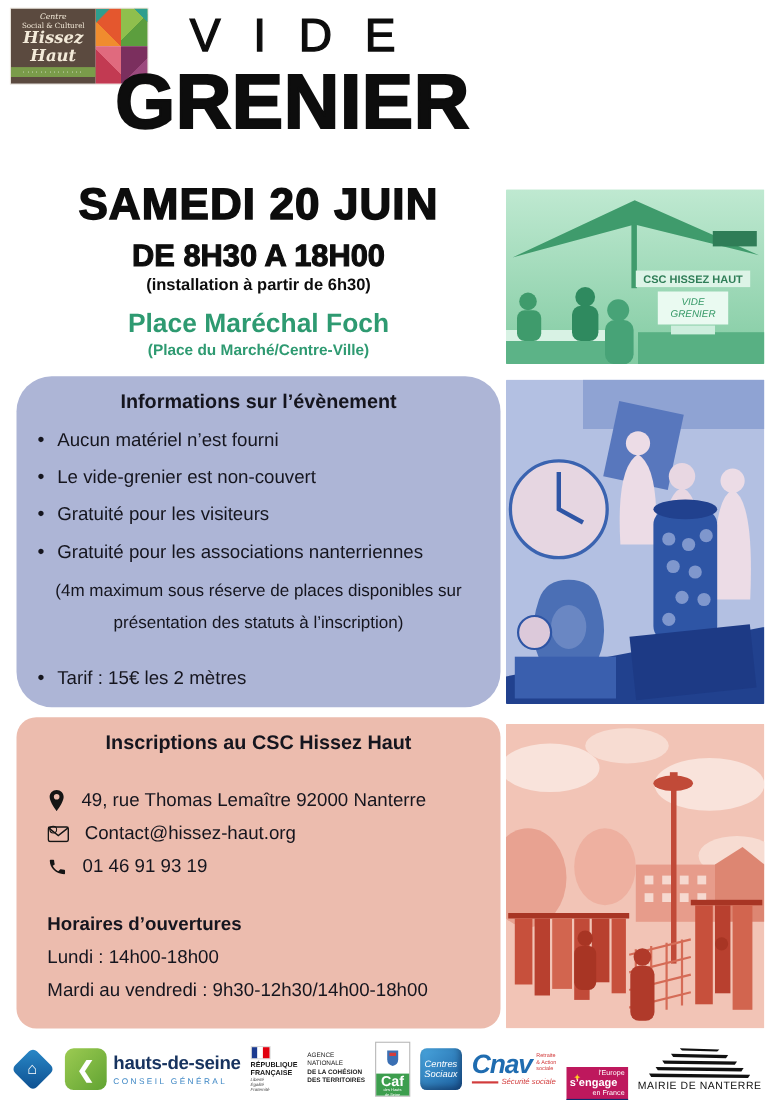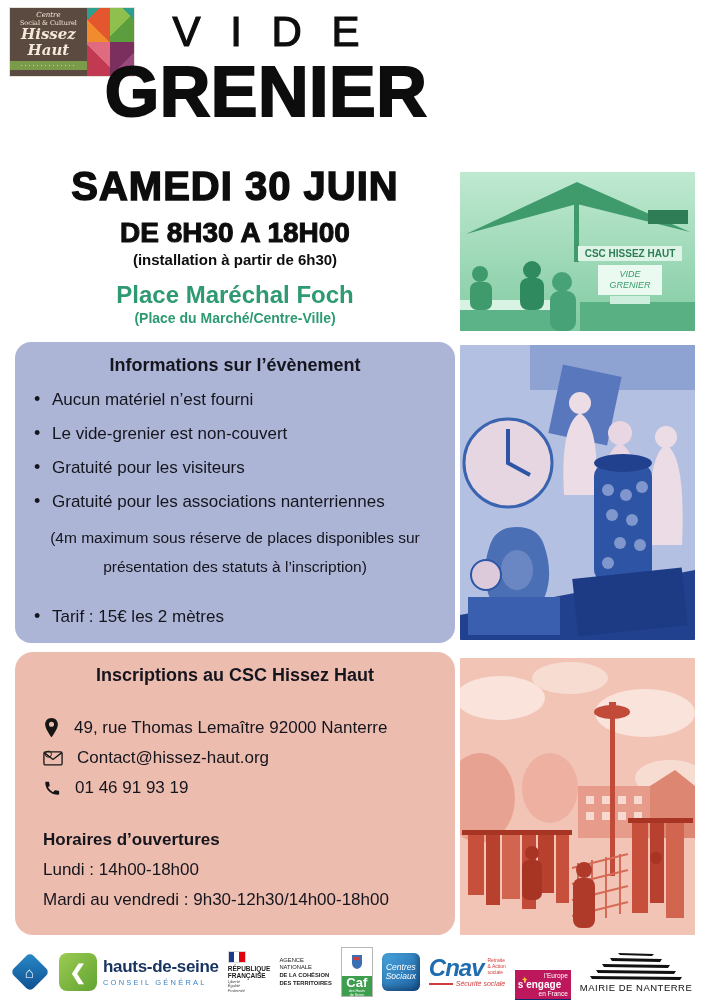--- a/index.html
+++ b/index.html
@@ -26,21 +26,21 @@
   .h-vide{font-size:42px;font-weight:normal;letter-spacing:9px;text-indent:9px;line-height:1.05;-webkit-text-stroke:1.2px #0d0d0d;}
   .h-grenier{font-size:70px;font-weight:bold;letter-spacing:.5px;line-height:1.0;margin-top:3px;-webkit-text-stroke:2px #0d0d0d;}
   .dates{position:absolute;left:0;top:164px;width:470px;text-align:center;color:#0d0d0d;}
   .h-date{font-size:40px;font-weight:bold;letter-spacing:1px;-webkit-text-stroke:1.4px #0d0d0d;line-height:1.1;}
   .h-time{font-size:28px;font-weight:bold;margin-top:9px;-webkit-text-stroke:1px #0d0d0d;}
   .h-install{font-size:15px;font-weight:bold;margin-top:2px;}
   .h-place{font-size:24px;font-weight:bold;margin-top:13px;color:#2E9A71;}
   .h-place-sub{font-size:14px;font-weight:bold;margin-top:1px;color:#2E9A71;}
 
   
-  .infobox{position:absolute;left:15px;top:342px;width:440px;height:301px;background:#ADB5D6;border-radius:16px;box-sizing:border-box;}
+  .infobox{position:absolute;left:15px;top:342px;width:440px;height:301px;background:#ADB5D6;border-radius:32px;box-sizing:border-box;}
   .infobox h2{margin:13px 10px 0;font-size:18px;text-align:center;color:#15151e;}
   .infobox ul{list-style:none;margin:2px 0 0;padding:0 12px 0 0;}
   .infobox li{position:relative;font-size:17px;margin-top:14px;padding-left:37px;color:#15151e;}
   .infobox li::before{content:"•";position:absolute;left:19px;top:-1px;font-size:18px;}
   .infobox li.tarif{margin-top:26px;}
   .note{margin:12px 14px 0;text-align:center;font-size:15.5px;line-height:1.85;color:#15151e;}
 
   
   .insbox{position:absolute;left:15px;top:652px;width:440px;height:283px;background:#ECBCAE;border-radius:18px;box-sizing:border-box;}
   .insbox h2{margin:13px 10px 0;font-size:18px;text-align:center;color:#15151e;}
@@ -119,21 +119,21 @@
       <div class="q4"></div>
     </div>
   </div>
 
   <div class="titles">
     <div class="h-vide">V I D E</div>
     <div class="h-grenier">GRENIER</div>
   </div>
 
   <div class="dates">
-    <div class="h-date">SAMEDI 30 JUIN</div>
+    <div class="h-date">SAMEDI 20 JUIN</div>
     <div class="h-time">DE 8H30 A 18H00</div>
     <div class="h-install">(installation à partir de 6h30)</div>
     <div class="h-place">Place Maréchal Foch</div>
     <div class="h-place-sub">(Place du Marché/Centre-Ville)</div>
   </div>
 
   <div class="infobox">
     <h2>Informations sur l’évènement</h2>
     <ul>
       <li>Aucun matériel n’est fourni</li>

